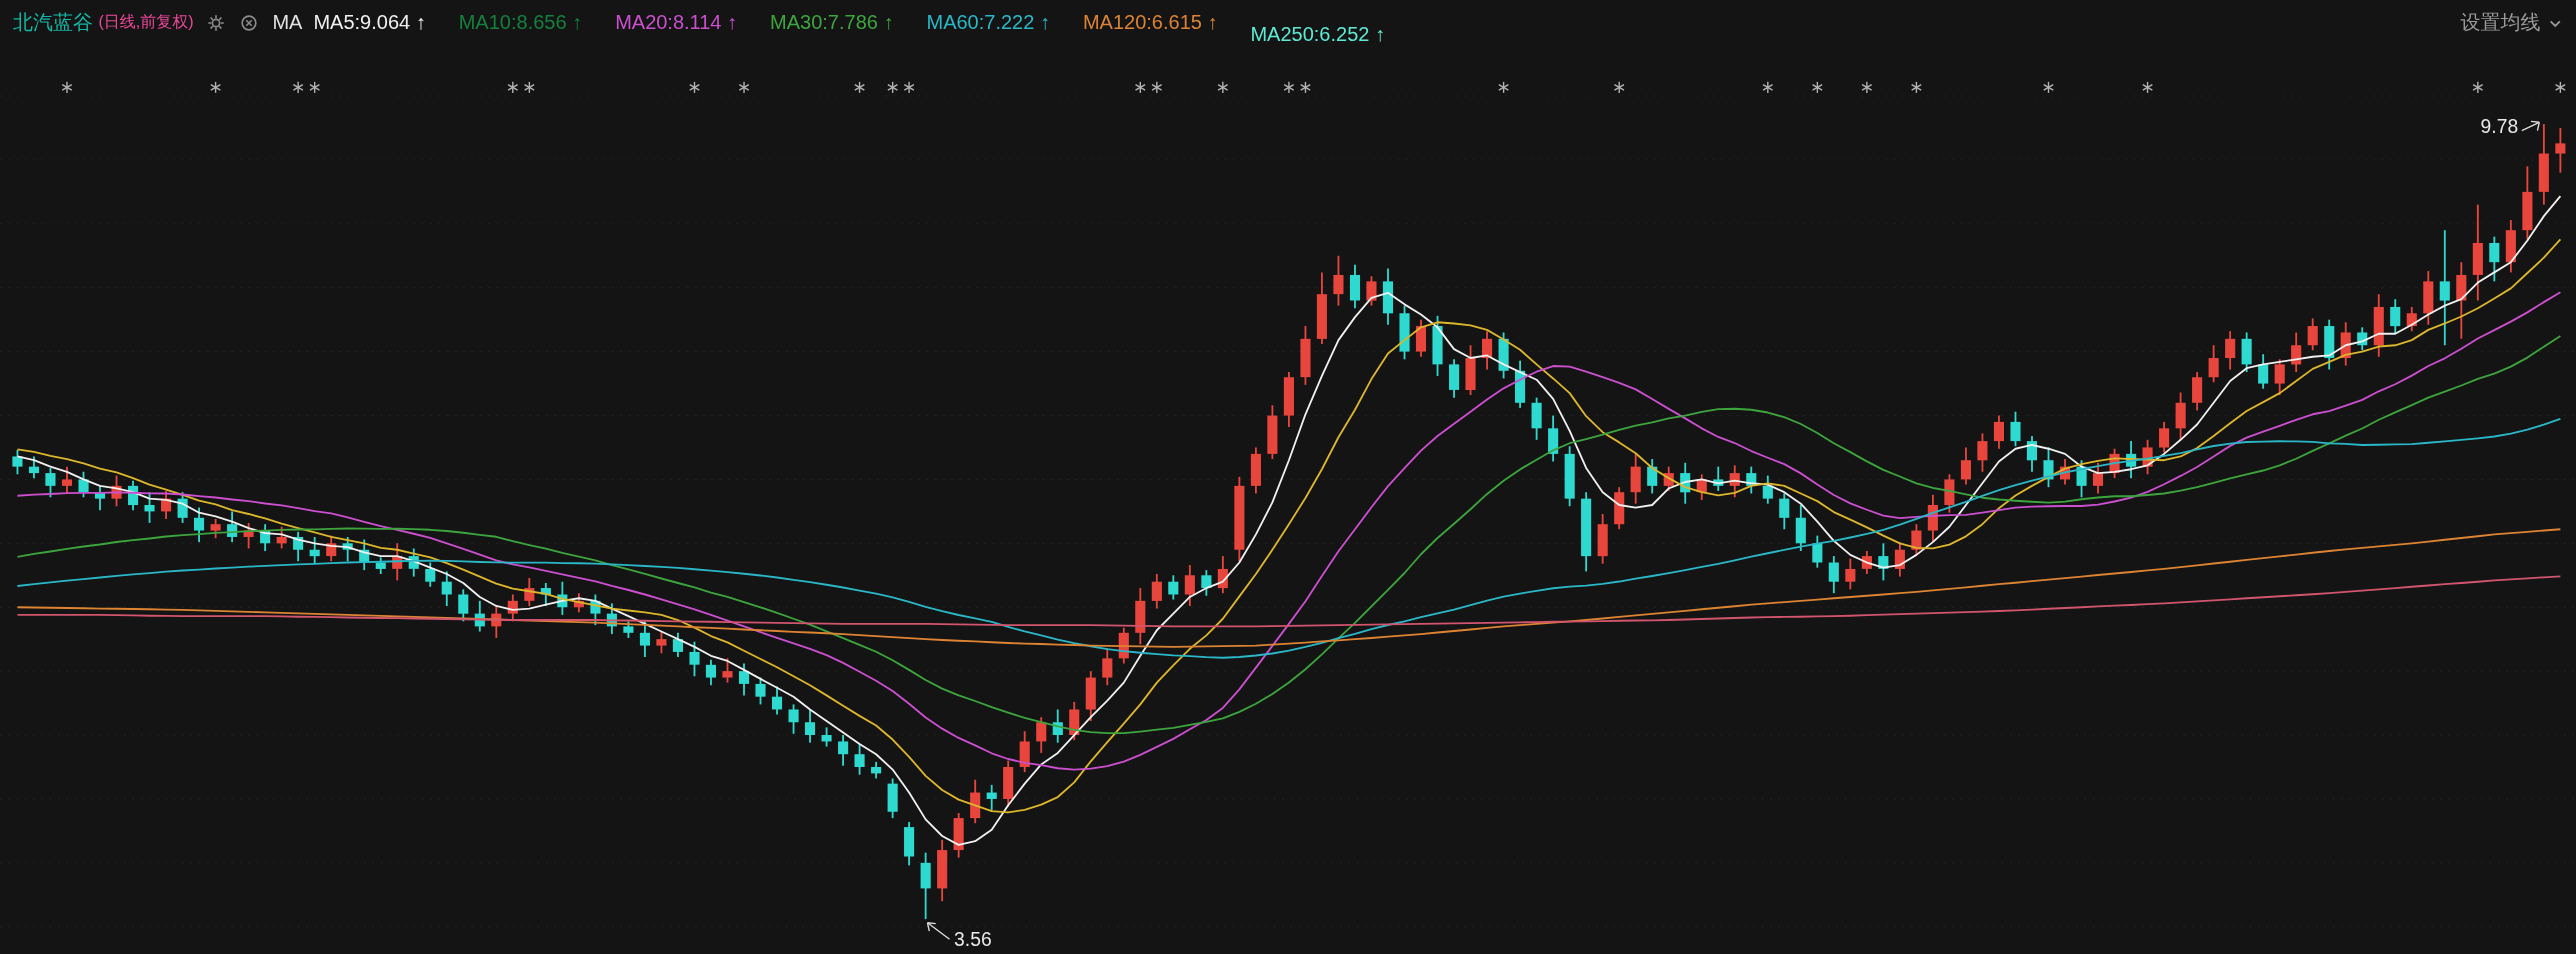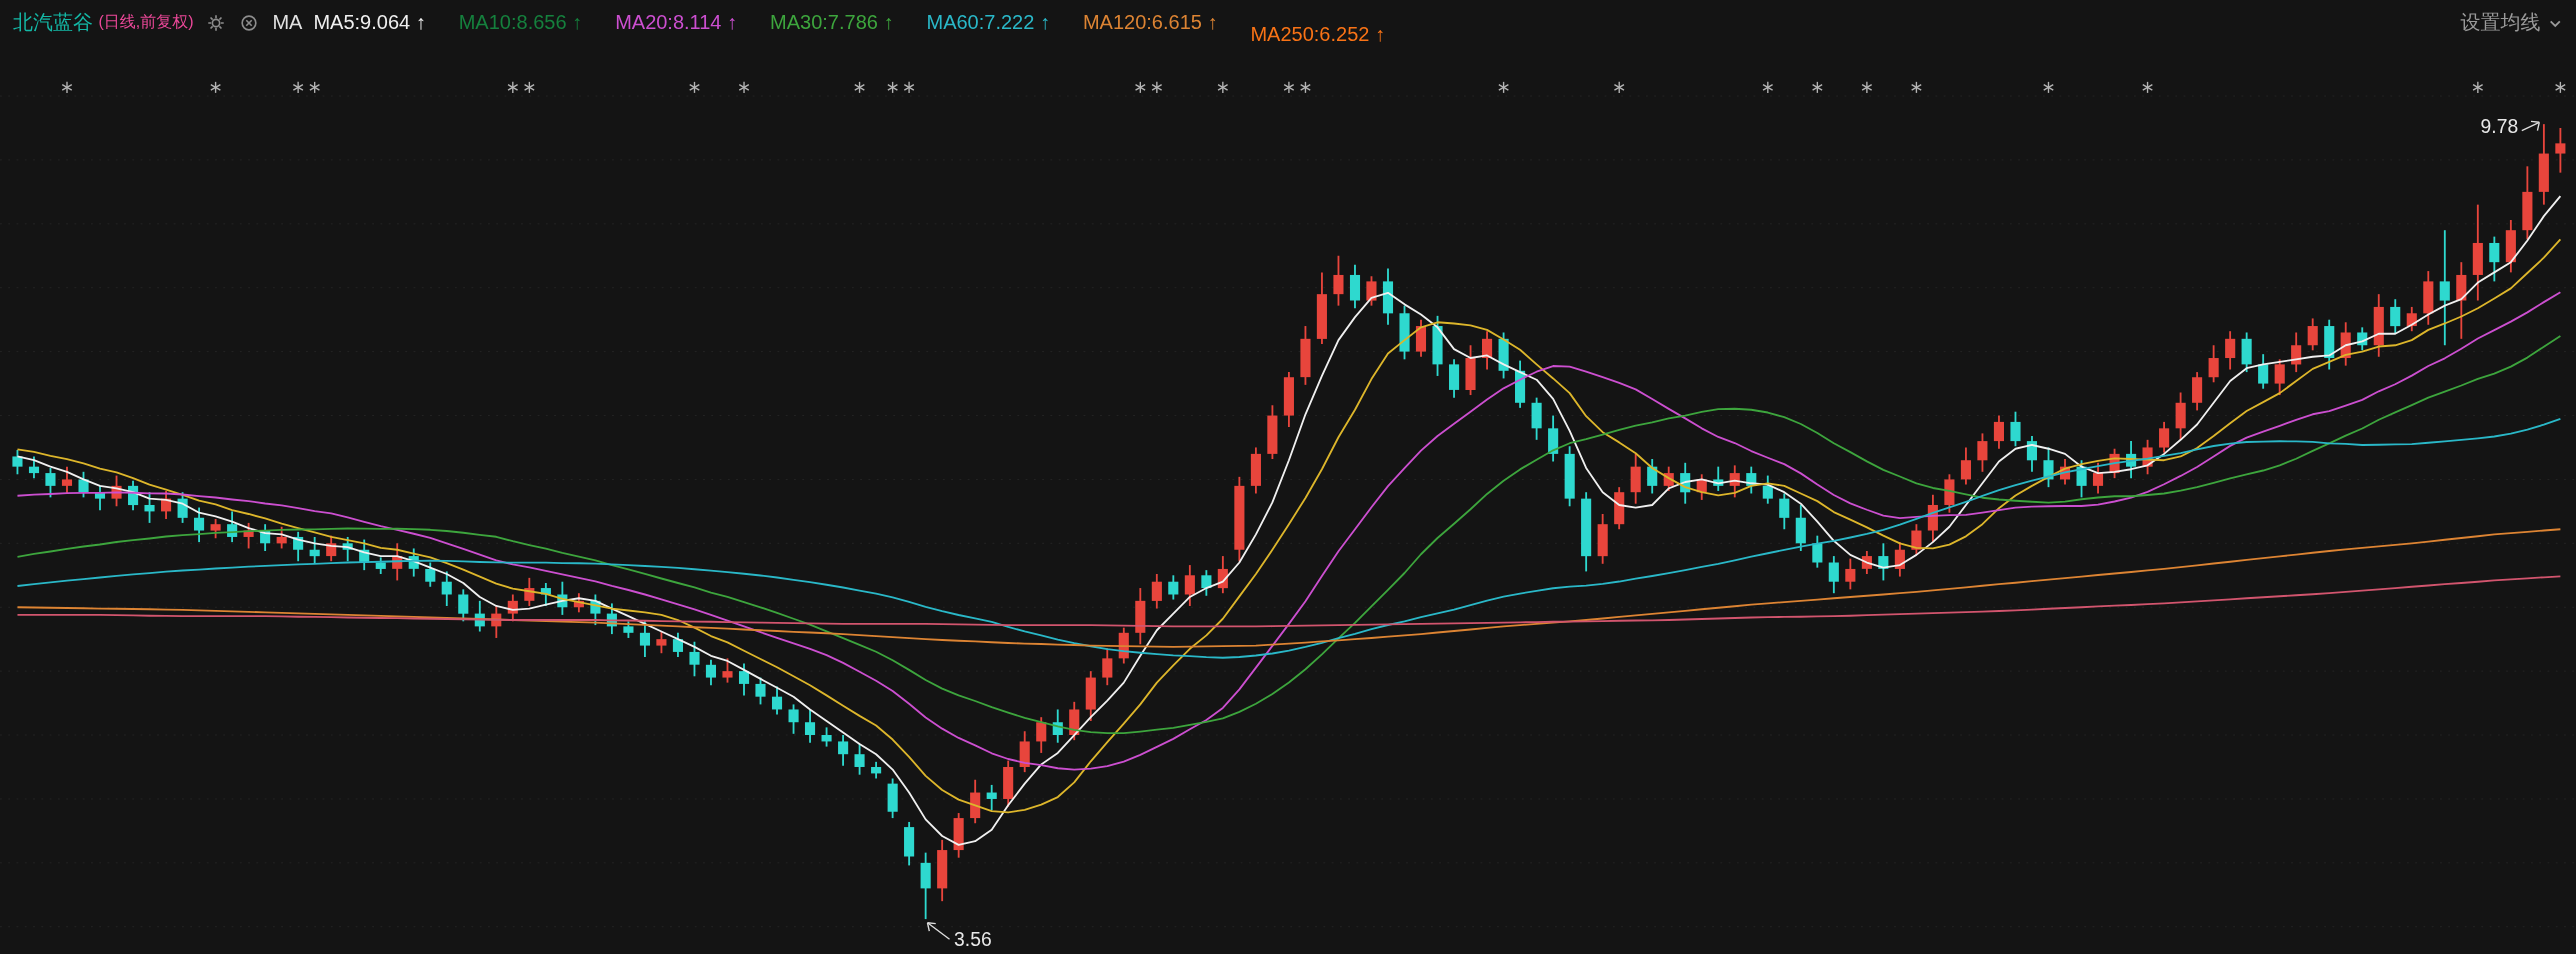--- a/index.html
+++ b/index.html
@@ -470,21 +470,21 @@
       </svg>
     </span>
     <span class="ma-lab">MA</span>
     <span id="ma-legend">
         <span class="ma-item" style="color: rgb(240, 240, 240);">MA5:9.064 ↑</span>
         <span class="ma-item" style="color: #15803d;">MA10:8.656 ↑</span>
         <span class="ma-item" style="color: rgb(204, 79, 208);">MA20:8.114 ↑</span>
         <span class="ma-item" style="color: rgb(61, 165, 61);">MA30:7.786 ↑</span>
         <span class="ma-item" style="color: rgb(42, 184, 200);">MA60:7.222 ↑</span>
         <span class="ma-item" style="color: rgb(221, 132, 51);">MA120:6.615 ↑</span>
-        <span class="ma-item" style="color: #f97316; margin-top: 24px;">MA250:6.252 ↑</span>
+        <span class="ma-item" style="color: #5eead4; margin-top: 24px;">MA250:6.252 ↑</span>
       </span>
     <span class="spacer"></span>
     <span class="settings">
       <span>设置均线</span>
       <svg width="16.5" height="16.5" viewBox="0 0 18 18">
         <path d="M4 7l5 5 5-5" stroke="#9a9a9a" stroke-width="2" fill="none"></path>
       </svg>
     </span>
   </div>
 

